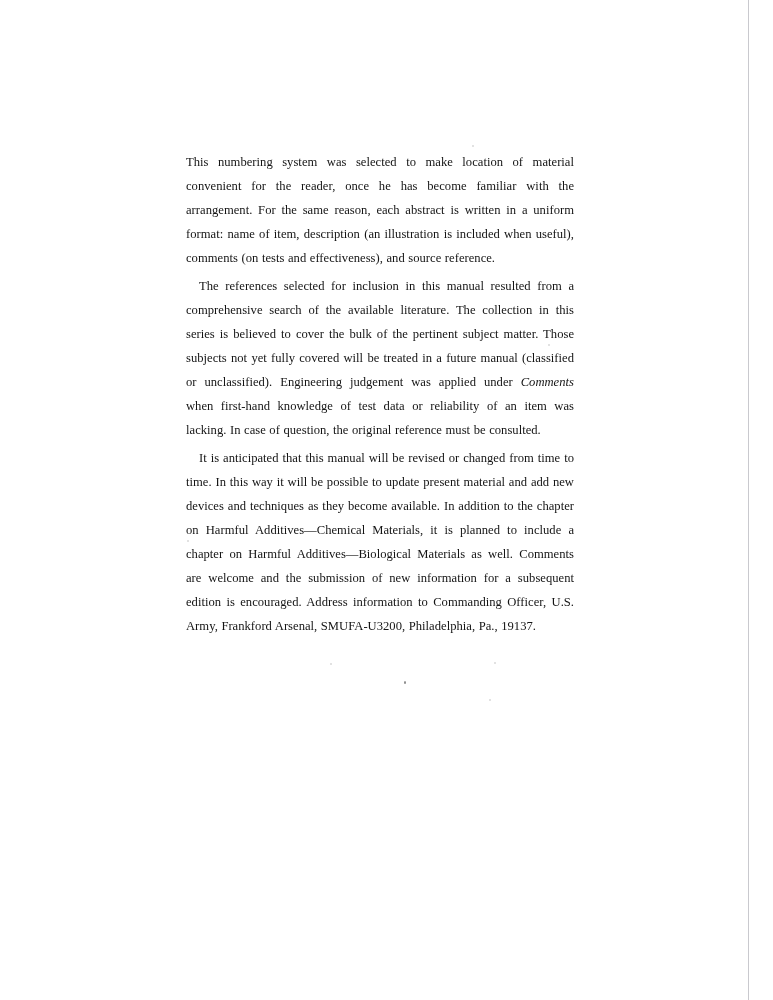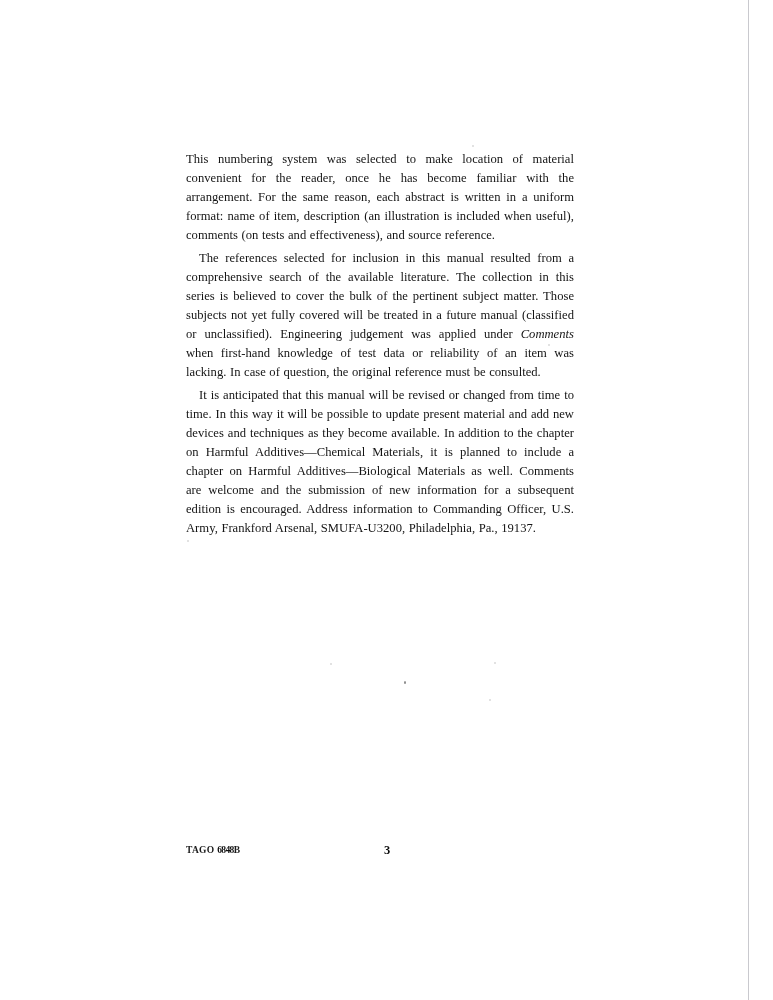--- a/index.html
+++ b/index.html
@@ -31,21 +31,21 @@
   .text-column {
     position: absolute;
     left: 186px;
     top: 150px;
     width: 402px;
   }
 
   .body-par {
     margin: 0 14px 4px 0;
     font-size: 12.6px;
-    line-height: 19px;
+    line-height: 24px;
     text-align: justify;
     text-justify: inter-word;
     letter-spacing: 0.02px;
     word-spacing: 0.4px;
     color: #141414;
   }
 
   .body-par.indented {
     text-indent: 13px;
   }
@@ -111,24 +111,20 @@
   <div class="text-column">
 
     <p class="body-par">This numbering system was selected to make location of material convenient for the reader, once he has become familiar with the arrangement. For the same reason, each abstract is written in a uniform format: name of item, description (an illustration is included when useful), comments (on tests and effectiveness), and source reference.</p>
 
     <p class="body-par indented"><span>The references selected for inclusion in this manual resulted from a comprehensive search of the available literature. The collection in this series is believed to cover the bulk of the pertinent subject matter. Those subjects not yet fully covered will be treated in a future manual (classified or unclassified). Engineering judgement was applied under </span><span class="italic-term">Comments</span><span> when first-hand knowledge of test data or reliability of an item was lacking. In case of question, the original reference must be consulted.</span></p>
 
     <p class="body-par indented">It is anticipated that this manual will be revised or changed from time to time. In this way it will be possible to update present material and add new devices and techniques as they become available. In addition to the chapter on Harmful Additives—Chemical Materials, it is planned to include a chapter on Harmful Additives—Biological Materials as well. Comments are welcome and the submission of new information for a subsequent edition is encouraged. Address information to Commanding Officer, U.S. Army, Frankford Arsenal, SMUFA-U3200, Philadelphia, Pa., 19137.</p>
 
   </div>
 
-  <div class="footer">
-    <div class="footer-code"><span>TAGO</span>&nbsp;<span class="smudge">6848</span><span>B</span></div>
-    <div class="footer-page-number">3</div>
-  </div>
 
   <div class="speckle" style="left:330px; top:663px; width:2px; height:2px;"></div>
   <div class="speckle" style="left:404px; top:681px; width:2px; height:3px; background:#6d6d6d; opacity:0.8;"></div>
   <div class="speckle" style="left:494px; top:662px; width:2px; height:2px;"></div>
   <div class="speckle" style="left:489px; top:699px; width:2px; height:2px;"></div>
   <div class="speckle" style="left:548px; top:344px; width:2px; height:2px;"></div>
   <div class="speckle" style="left:472px; top:145px; width:2px; height:2px;"></div>
   <div class="speckle" style="left:187px; top:540px; width:2px; height:2px;"></div>
 
 </div>

